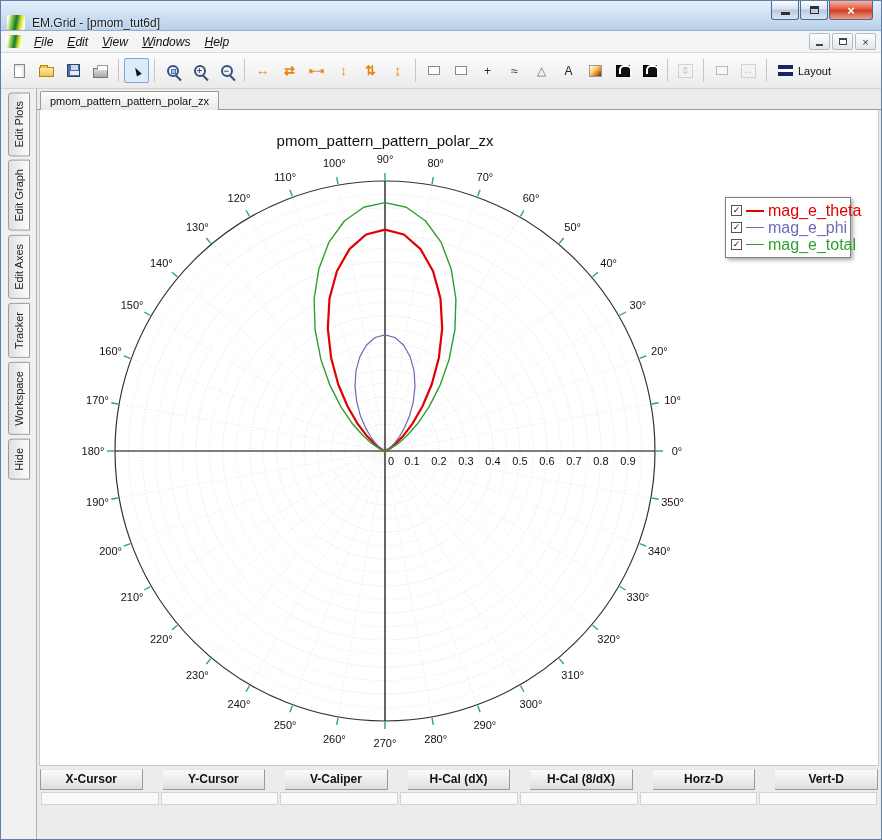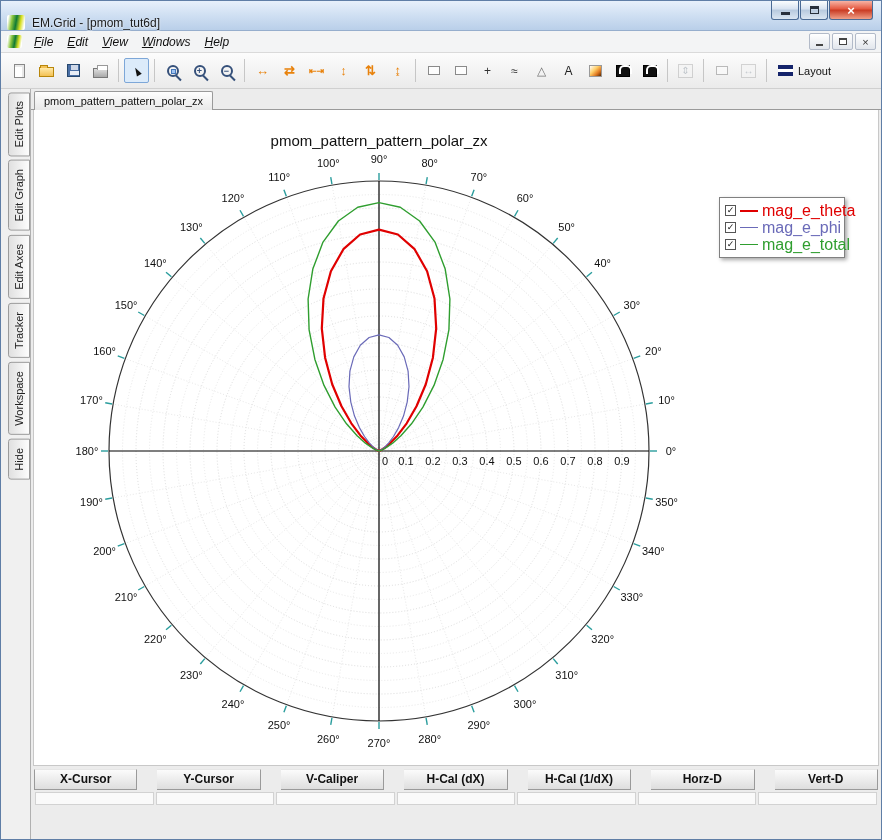--- a/index.html
+++ b/index.html
@@ -68,21 +68,21 @@
     font-size:10px;color:#99a3ad;background:#f4f4f4;}
   .ic-layout{width:15px;height:11px;display:inline-block;
     background:linear-gradient(#15246b 0 4px,#ffffff 4px 7px,#15246b 7px 11px);}
 
   
   .body{display:flex;height:752px;}
   .side-strip{width:29px;flex:none;padding-top:3px;display:flex;flex-direction:column;align-items:flex-end;background:#f0f0f0;}
   .vtab{writing-mode:vertical-rl;transform:rotate(180deg);font-size:11px;color:#222;
     padding:8px 4px;margin-bottom:4px;background:linear-gradient(to right,#fdfdfd,#e0e0e0);
     border:1px solid #9b9b9b;border-radius:0 3px 3px 0;}
-  .doc{flex:1;min-width:0;display:flex;flex-direction:column;background:#ececec;border-left:1px solid #b0b0b0;}
+  .doc{flex:1;min-width:0;display:flex;flex-direction:column;background:#ececec;border-left:1px solid #b0b0b0;margin-left:6px;}
   .doc-tabbar{height:21px;flex:none;display:flex;align-items:flex-end;padding-left:3px;border-bottom:1px solid #9a9a9a;}
   .doc-tab{font-size:11px;color:#111;padding:3px 9px;position:relative;top:1px;
     background:linear-gradient(#fefefe,#e8e8e8);border:1px solid #9a9a9a;border-bottom:none;border-radius:2px 2px 0 0;}
   .plot-area{height:656px;flex:none;margin:0 2px;background:#fff;border:1px solid #c8c8c8;border-top:none;position:relative;overflow:hidden;}
   .chart-title{position:absolute;top:22px;left:345px;transform:translateX(-50%);font-size:15px;color:#111;white-space:nowrap;}
   svg{font-family:inherit;display:block;}
 
   
   .legend{position:absolute;left:685px;top:87px;width:126px;background:#fff;border:1px solid #808080;
     box-shadow:2px 2px 4px rgba(0,0,0,.35);padding:4px 5px;}
@@ -384,21 +384,21 @@
               <span class="lg-label" style="color: rgb(47, 158, 47);">mag_e_total</span>
             </div>
           </div>
       </div>
       <div class="cursor-table" id="cursor-table">
           <div class="row-h">
             <div class="th">X-Cursor</div>
             <div class="th">Y-Cursor</div>
             <div class="th">V-Caliper</div>
             <div class="th">H-Cal (dX)</div>
-            <div class="th">H-Cal (1/dX)</div>
+            <div class="th">H-Cal (8/dX)</div>
             <div class="th">Horz-D</div>
             <div class="th">Vert-D</div>
           </div>
           <div class="row-v">
             <div class="td"></div>
             <div class="td"></div>
             <div class="td"></div>
             <div class="td"></div>
             <div class="td"></div>
             <div class="td"></div>

